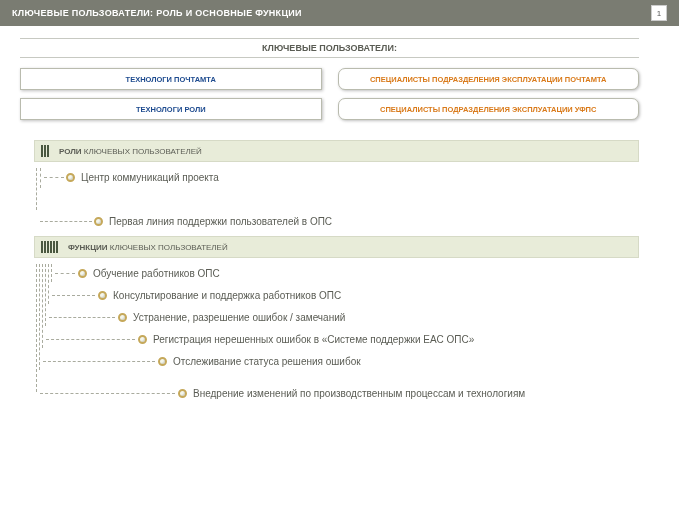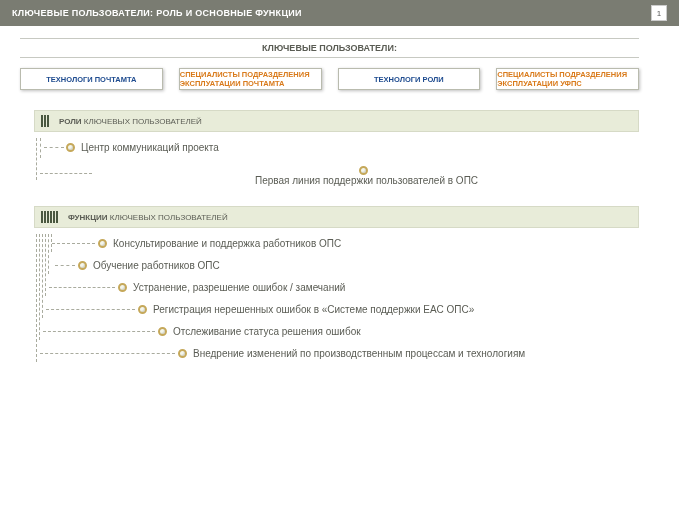--- a/index.html
+++ b/index.html
@@ -3,24 +3,24 @@
 <meta charset="utf-8">
 <style>
   * { box-sizing: border-box; margin: 0; padding: 0; }
   body { font-family: Arial, sans-serif; background: #fff; width: 679px; height: 509px; position: relative; overflow: hidden; }
   .header { background: #7a7c72; height: 26px; display: flex; align-items: center; justify-content: space-between; padding: 12px 12px; }
   .header-title { color: #fff; font-size: 9px; font-weight: bold; letter-spacing: 0.3px; }
   .page-num { background: #fff; border: 1px solid #ccc; width: 16px; height: 16px; display: flex; align-items: center; justify-content: center; font-size: 8px; color: #555; }
   .content { padding: 12px 40px 0 20px; }
   .subtitle-wrap { border-top: 1px solid #c7c9c2; border-bottom: 1px solid #c7c9c2; padding: 4px 0; margin-bottom: 10px; }
   .subtitle { text-align: center; font-size: 9px; font-weight: bold; color: #5a5c54; }
-  .boxes { display: grid; grid-template-columns: 1fr 1fr 1fr 1fr; gap: 8px 16px; margin-bottom: 20px; }
+  .boxes { display: grid; grid-template-columns: 1fr 1fr; gap: 8px 16px; margin-bottom: 20px; }
   .box { border: 1px solid #b9bbae; background: #fff; height: 22px; display: flex; align-items: center; justify-content: center; font-size: 7.5px; font-weight: bold; box-shadow: 1px 1px 3px rgba(0,0,0,0.25); }
   .box.blue { color: #1e4b8f; }
-  .box.orange { color: #d97a1a; }
+  .box.orange { color: #d97a1a; border-radius: 7px; }
   .section { margin-left: 14px; margin-right: 0; }
   .section-header { display: flex; align-items: center; height: 22px; background: #e8ecd9; border: 1px solid #d6dac6; margin-bottom: 6px; }
   .bars { display: flex; gap: 1px; padding-left: 6px; padding-right: 10px; }
   .bar { width: 2px; height: 12px; background: #4a5840; }
   .section-title { font-size: 8px; font-weight: bold; color: #5a5c54; }
   .section-title .light { font-weight: normal; }
   .tree { position: relative; padding-left: 4px; }
   .tree-item { position: relative; display: flex; align-items: center; margin-bottom: 8px; height: 14px; }
   .hline { border-top: 1px dashed #a9ab9e; height: 0; }
   .bullet { width: 9px; height: 9px; border-radius: 50%; background: #f4f6ec; border: 2px solid #c5a85a; margin-right: 6px; flex-shrink: 0; box-shadow: inset -1px -1px 1px rgba(0,0,0,0.15); }
@@ -61,21 +61,21 @@
     </div>
     <div class="tree" style="height:52px;">
       <div style="position:absolute; left:2px; top:0; height:42px; border-left:1px dashed #a9ab9e;"></div>
       <div style="position:absolute; left:6px; top:0; height:20px; border-left:1px dashed #a9ab9e;"></div>
 
       <div class="tree-item" style="margin-left:28px; top:2px;">
         <div style="position:absolute; left:-22px; top:7px; width:20px;" class="hline"></div>
         <div class="bullet"></div>
         <div class="item-text">Центр коммуникаций проекта</div>
       </div>
-      <div class="tree-item" style="margin-left:56px; top:6px;flex-direction:column;">
+      <div class="tree-item" style="margin-left:56px; top:24px;">
         <div style="position:absolute; left:-54px; top:7px; width:52px;" class="hline"></div>
         <div class="bullet"></div>
         <div class="item-text">Первая линия поддержки пользователей в ОПС</div>
       </div>
     </div>
   </div>
 
   <div class="spacer"></div>
 
   <div class="section">
@@ -93,46 +93,46 @@
       </div>
     </div>
     <div class="tree" style="height:150px;">
       <div style="position:absolute; left:2px; top:0; height:128px; border-left:1px dashed #a9ab9e;"></div>
       <div style="position:absolute; left:5px; top:0; height:106px; border-left:1px dashed #a9ab9e;"></div>
       <div style="position:absolute; left:8px; top:0; height:84px; border-left:1px dashed #a9ab9e;"></div>
       <div style="position:absolute; left:11px; top:0; height:62px; border-left:1px dashed #a9ab9e;"></div>
       <div style="position:absolute; left:14px; top:0; height:40px; border-left:1px dashed #a9ab9e;"></div>
       <div style="position:absolute; left:17px; top:0; height:18px; border-left:1px dashed #a9ab9e;"></div>
 
+      <div class="tree-item" style="margin-left:40px; top:2px;">
+        <div style="position:absolute; left:-23px; top:7px; width:20px;" class="hline"></div>
+        <div class="bullet"></div>
+        <div class="item-text">Обучение работников ОПС</div>
+      </div>
       <div class="tree-item" style="margin-left:60px; top:2px;">
         <div style="position:absolute; left:-46px; top:7px; width:43px;" class="hline"></div>
         <div class="bullet"></div>
         <div class="item-text">Консультирование и поддержка работников ОПС</div>
-      </div>
-      <div class="tree-item" style="margin-left:40px; top:2px;">
-        <div style="position:absolute; left:-23px; top:7px; width:20px;" class="hline"></div>
-        <div class="bullet"></div>
-        <div class="item-text">Обучение работников ОПС</div>
       </div>
       <div class="tree-item" style="margin-left:80px; top:2px;">
         <div style="position:absolute; left:-69px; top:7px; width:66px;" class="hline"></div>
         <div class="bullet"></div>
         <div class="item-text">Устранение, разрешение ошибок / замечаний</div>
       </div>
       <div class="tree-item" style="margin-left:100px; top:2px;">
         <div style="position:absolute; left:-92px; top:7px; width:89px;" class="hline"></div>
         <div class="bullet"></div>
         <div class="item-text">Регистрация нерешенных ошибок в «Системе поддержки ЕАС ОПС»</div>
       </div>
       <div class="tree-item" style="margin-left:120px; top:2px;">
         <div style="position:absolute; left:-115px; top:7px; width:112px;" class="hline"></div>
         <div class="bullet"></div>
         <div class="item-text">Отслеживание статуса решения ошибок</div>
       </div>
-      <div class="tree-item" style="margin-left:140px; top:2px;">
+      <div class="tree-item" style="margin-left:140px; top:12px;">
         <div style="position:absolute; left:-138px; top:7px; width:135px;" class="hline"></div>
         <div class="bullet"></div>
         <div class="item-text">Внедрение изменений по производственным процессам и технологиям</div>
       </div>
     </div>
   </div>
 
 </div>
 
 </body></html>

